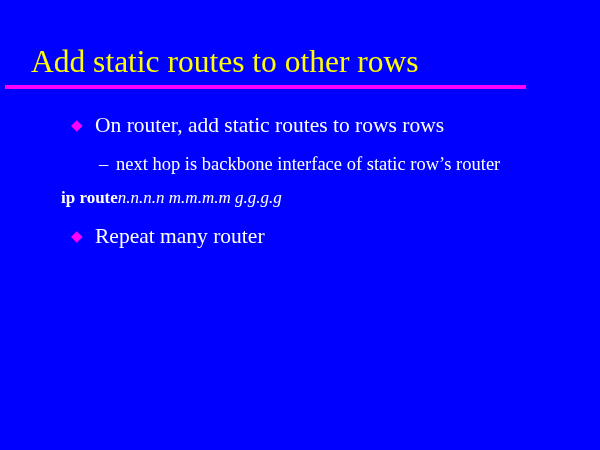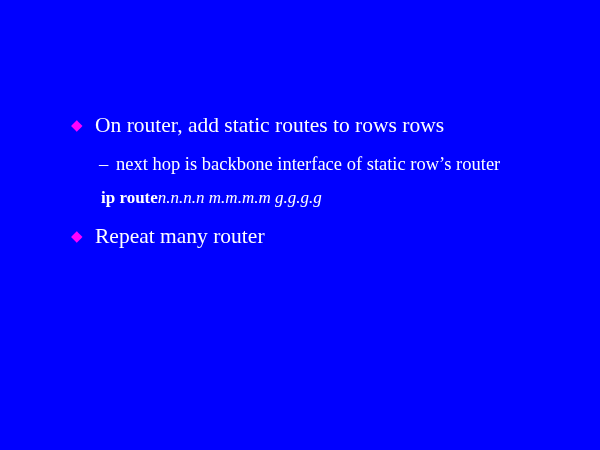--- a/index.html
+++ b/index.html
@@ -93,21 +93,21 @@
     top: 0;
     width: 16px;
     font-size: 18.5px;
     line-height: 23px;
     color: #ffffff;
     text-align: left;
   }
 
   .code-line {
     position: relative;
-    padding-left: 101px;
+    padding-left: 61px;
     font-size: 17px;
     line-height: 22px;
     color: #ffffff;
     white-space: nowrap;
   }
 
   .code-cmd {
     font-weight: bold;
     font-style: normal;
   }
@@ -121,20 +121,24 @@
   #bullet-1 { margin-top: 0px; }
   #sub-bullet-1 { margin-top: 14px; }
   #code-1 { margin-top: 11px; }
   #bullet-2 { margin-top: 14px; }
 </style>
 </head>
 <body>
 
 <div id="slide">
 
+  <div id="title-block">
+    <div id="slide-title">Add static routes to other rows</div>
+    <div id="title-rule"></div>
+  </div>
 
   <div id="body-block">
 
     <div class="bullet-l1" id="bullet-1">
       <span class="marker">◆</span>
       <span class="bullet-text">On router, add static routes to rows rows</span>
     </div>
 
     <div class="bullet-l2" id="sub-bullet-1">
       <span class="marker">–</span>

